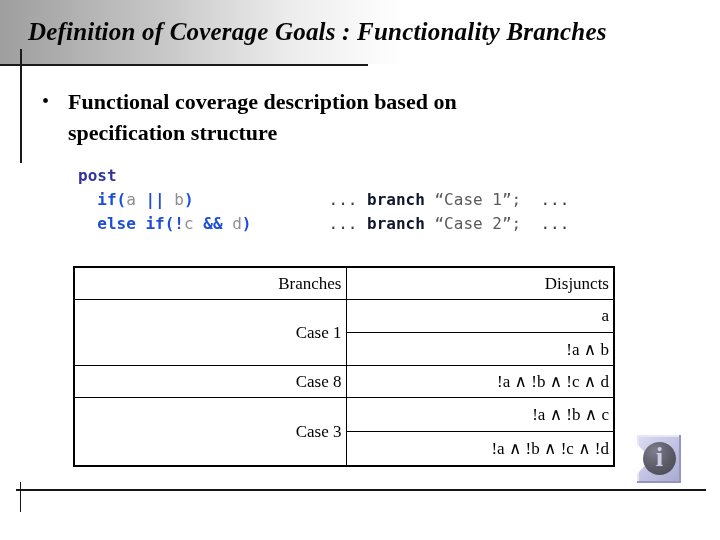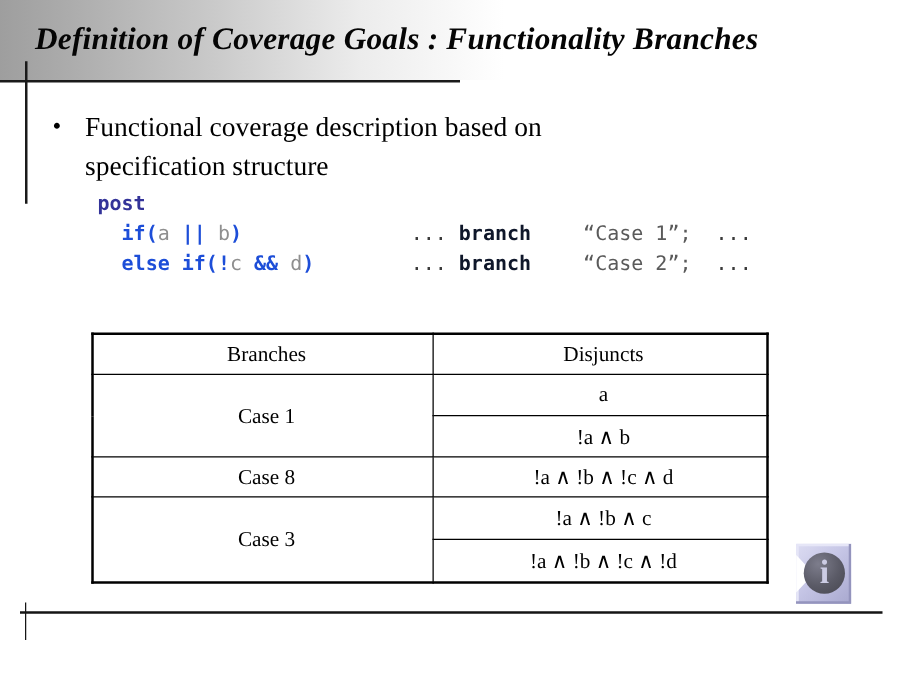--- a/index.html
+++ b/index.html
@@ -27,47 +27,47 @@
     font-size: 25px; font-weight: bold; font-style: italic; color: #050505;
     white-space: nowrap; letter-spacing: 0.2px;
   }
 
   
   .bullet-item {
     position: absolute; left: 42px; top: 86px; display: flex;
     font-size: 22px; line-height: 31px; color: #000;
   }
   .bullet-dot { width: 26px; font-size: 20px; }
-  .bullet-text { width: 452px; }
+  .bullet-text { width: 452px; font-weight: bold; }
 
   
   .code-block {
-    position: absolute; left: 78px; top: 151px;
+    position: absolute; left: 78px; top: 164px;
     font-family: "DejaVu Sans Mono", monospace;
     font-size: 16px; line-height: 24px;
   }
   .code-line { white-space: pre; height: 24px; }
   .tok-k { color: #1d4ed8; font-weight: bold; }
   .tok-n { color: #333399; font-weight: bold; }
   .tok-b { color: #0f172a; font-weight: bold; }
   .tok-v { color: #8f8f8f; }
-  .tok-s { color: #5a5a5a; margin-left: 32px; }
+  .tok-s { color: #5a5a5a; }
   .tok-d { color: #3a3a3a; }
   .tok-p { color: #000000; }
 
   
   table.branches {
     position: absolute; left: 73px; top: 266px; width: 540px;
     border-collapse: collapse; table-layout: fixed;
     border: 2px solid #000;
     font-family: "Liberation Serif", serif; font-size: 17px;
   }
   table.branches th, table.branches td {
     border: 1px solid #000; padding: 0 4px 0 10px;
-    font-weight: normal; text-align: center; vertical-align: middle;
+    font-weight: normal; text-align: right; vertical-align: middle;
   }
   tr.h31 > th, tr.h31 > td { height: 31px; }
   tr.h32 > td { height: 32px; }
   tr.h33 > td { height: 33px; }
 
   
   .bottom-rule { position: absolute; left: 16px; top: 489px; width: 690px; height: 2px; background: #151515; }
   .bottom-tick { position: absolute; left: 20px; top: 482px; width: 1px; height: 30px; background: #151515; }
 
   

